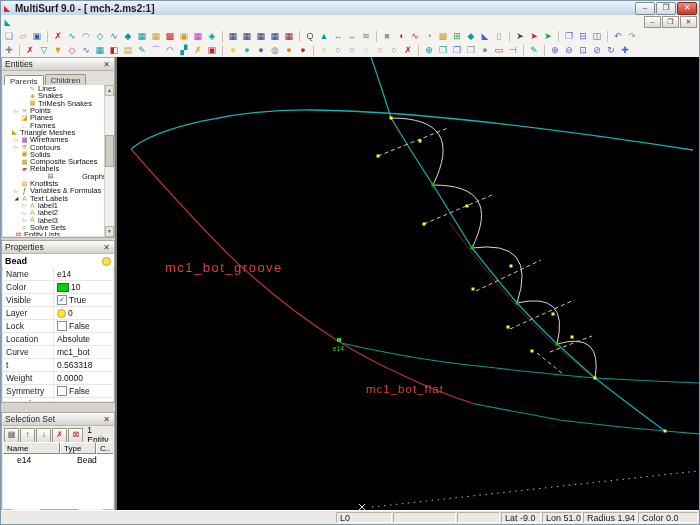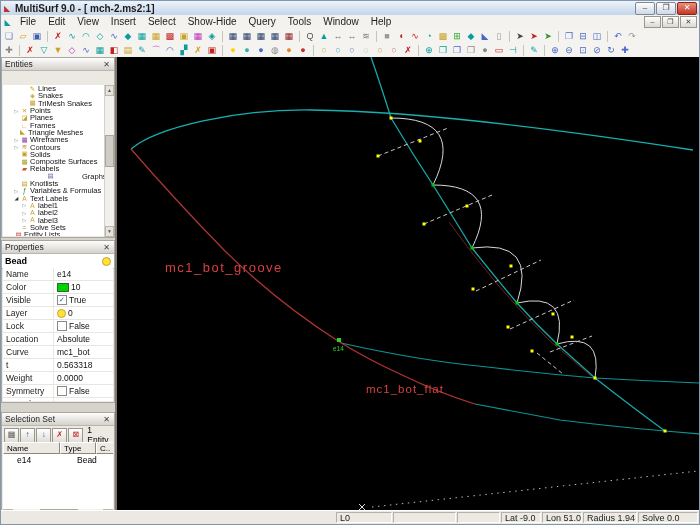--- a/index.html
+++ b/index.html
@@ -81,32 +81,20 @@
     <span class="title-text">MultiSurf 9.0 - [ mch-2.ms2:1]</span>
     <span class="winbtns" id="winbtns">
         <div class="wbtn">–</div>
         <div class="wbtn">❐</div>
         <div class="wbtn close">✕</div>
       </span>
   </div>
 
   <div class="menubar">
     <span class="child-icon">◣</span>
-    <span id="menuitems" style="display:flex">
-        <div class="menu-item">File</div>
-        <div class="menu-item">Edit</div>
-        <div class="menu-item">View</div>
-        <div class="menu-item">Insert</div>
-        <div class="menu-item">Select</div>
-        <div class="menu-item">Show-Hide</div>
-        <div class="menu-item">Query</div>
-        <div class="menu-item">Tools</div>
-        <div class="menu-item">Window</div>
-        <div class="menu-item">Help</div>
-      </span>
     <span class="childbtns" id="childbtns">
         <div class="cbtn">–</div>
         <div class="cbtn">❐</div>
         <div class="cbtn">✕</div>
       </span>
   </div>
 
   <div class="toolbar" id="tb1">
       <div class="tb-group">
         <div class="tb-btn" style="color: rgb(90, 127, 192);">❏</div>
@@ -241,20 +229,24 @@
 
   <div class="main">
 
     <div class="dock">
 
       <div class="panel" style="top:0;height:181px;">
         <div class="panel-header">
           <span>Entities</span>
           <span class="panel-close">✕</span>
         </div>
+        <div class="tabs">
+          <span class="tab active">Parents</span>
+          <span class="tab">Children</span>
+        </div>
         <div class="tree" id="tree">
             <div class="tree-row" style="padding-left: 18px;">
               <div class="tw-arrow"></div>
               <div class="tw-icon" style="color: rgb(199, 165, 0);">✎</div>
               <div class="tw-label">Lines</div>
             </div>
             <div class="tree-row" style="padding-left: 18px;">
               <div class="tw-arrow"></div>
               <div class="tw-icon" style="color: rgb(201, 162, 39);">◈</div>
               <div class="tw-label">Snakes</div>
@@ -272,21 +264,21 @@
             <div class="tree-row" style="padding-left: 10px;">
               <div class="tw-arrow"></div>
               <div class="tw-icon" style="color: rgb(201, 162, 39);">◪</div>
               <div class="tw-label">Planes</div>
             </div>
             <div class="tree-row" style="padding-left: 10px;">
               <div class="tw-arrow"></div>
               <div class="tw-icon" style="color: rgb(201, 162, 39);">∟</div>
               <div class="tw-label">Frames</div>
             </div>
-            <div class="tree-row" style=" margin-left: 8px;">
+            <div class="tree-row" style="">
               <div class="tw-arrow"></div>
               <div class="tw-icon" style="color: rgb(201, 162, 39);">◣</div>
               <div class="tw-label">Triangle Meshes</div>
             </div>
             <div class="tree-row" style="padding-left: 10px;">
               <div class="tw-arrow">▷</div>
               <div class="tw-icon" style="color: rgb(142, 68, 173);">▦</div>
               <div class="tw-label">Wireframes</div>
             </div>
             <div class="tree-row" style="padding-left: 10px;">
@@ -530,16 +522,16 @@
   </div>
 
   <div class="statusbar">
     <div class="pane" style="width:334px;border-color:#b4b1aa #fdfdfd #fdfdfd #b4b1aa;margin-top:46px;">For Help, press F1.</div>
     <div class="pane" style="width:56px;">L0</div>
     <div class="pane" style="width:63px;"></div>
     <div class="pane" style="width:43px;"></div>
     <div class="pane" style="width:40px;">Lat -9.0</div>
     <div class="pane" style="width:40px;">Lon 51.0</div>
     <div class="pane" style="width:54px;">Radius 1.94</div>
-    <div class="pane" style="flex:1;">Solve 0.0</div>
+    <div class="pane" style="flex:1;">Color 0.0</div>
   </div>
 
 </div>
 
 </body></html>

